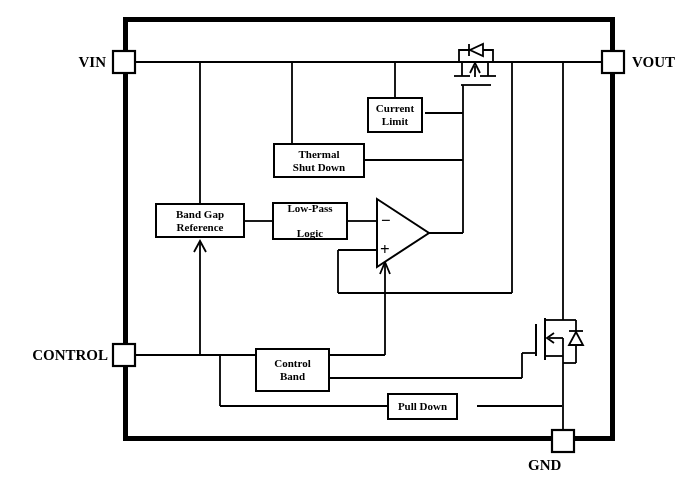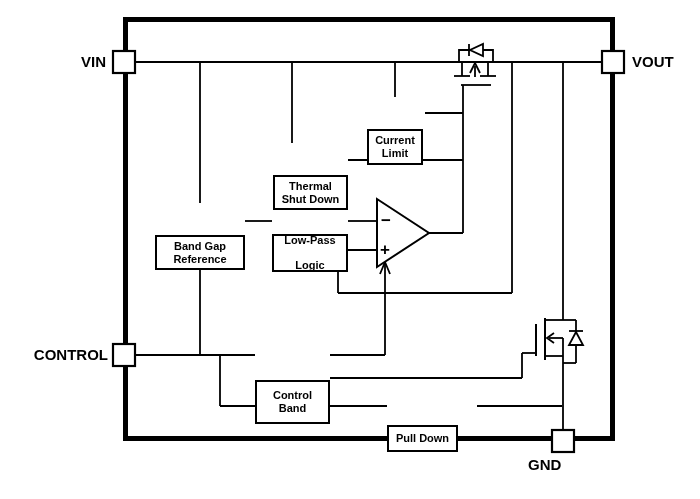--- a/index.html
+++ b/index.html
@@ -1,27 +1,26 @@
 <!DOCTYPE html>
 <html><head>
 <meta charset="utf-8">
 <style>
   html,body{margin:0;padding:0;background:#fff;}
   .stage{
     position:relative;width:700px;height:499px;background:#ffffff;
-    font-family:Liberation Sans, sans-serif;
+    font-family:Liberation Serif, serif;
     color:#000;overflow:hidden;
   }
   .stage svg{position:absolute;left:0;top:0;}
   .block{
     position:absolute;box-sizing:border-box;border:2px solid #000;background:#fff;
     display:flex;flex-direction:column;align-items:center;justify-content:center;
     font-weight:bold;font-size:11px;line-height:13px;text-align:center;
     letter-spacing:0px;
-    margin-top:32px;
   }
   .pin-label{
     position:absolute;font-weight:bold;font-size:15px;line-height:16px;white-space:nowrap;
   }
   .amp-sign{
     position:absolute;font-weight:bold;font-size:17px;line-height:17px;
   }
 </style>
 </head>
 <body>
@@ -124,21 +123,21 @@
   <div class="pin-label" style="left:40px;top:54px;width:66px;text-align:right;">VIN</div>
   <div class="pin-label" style="left:632px;top:54px;">VOUT</div>
   <div class="pin-label" style="left:10px;top:347px;width:98px;text-align:right;">CONTROL</div>
   <div class="pin-label" style="left:528px;top:457px;width:80px;">GND</div>
 
   <div class="block" style="left:367px;top:97px;width:56px;height:36px;">
     <span>Current</span>
     <span>Limit</span>
   </div>
 
-  <div class="block" style="left:273px;top:143px;width:75px;height:35px;">
+  <div class="block" style="left:273px;top:143px;width:92px;height:35px;">
     <span>Thermal</span>
     <span>Shut Down</span>
   </div>
 
   <div class="block" style="left:155px;top:203px;width:90px;height:35px;text-align:center;">
     <span>Band Gap</span>
     <span>Reference</span>
   </div>
 
   <div class="block" style="left:272px;top:202px;width:76px;height:38px;gap:12px;">

